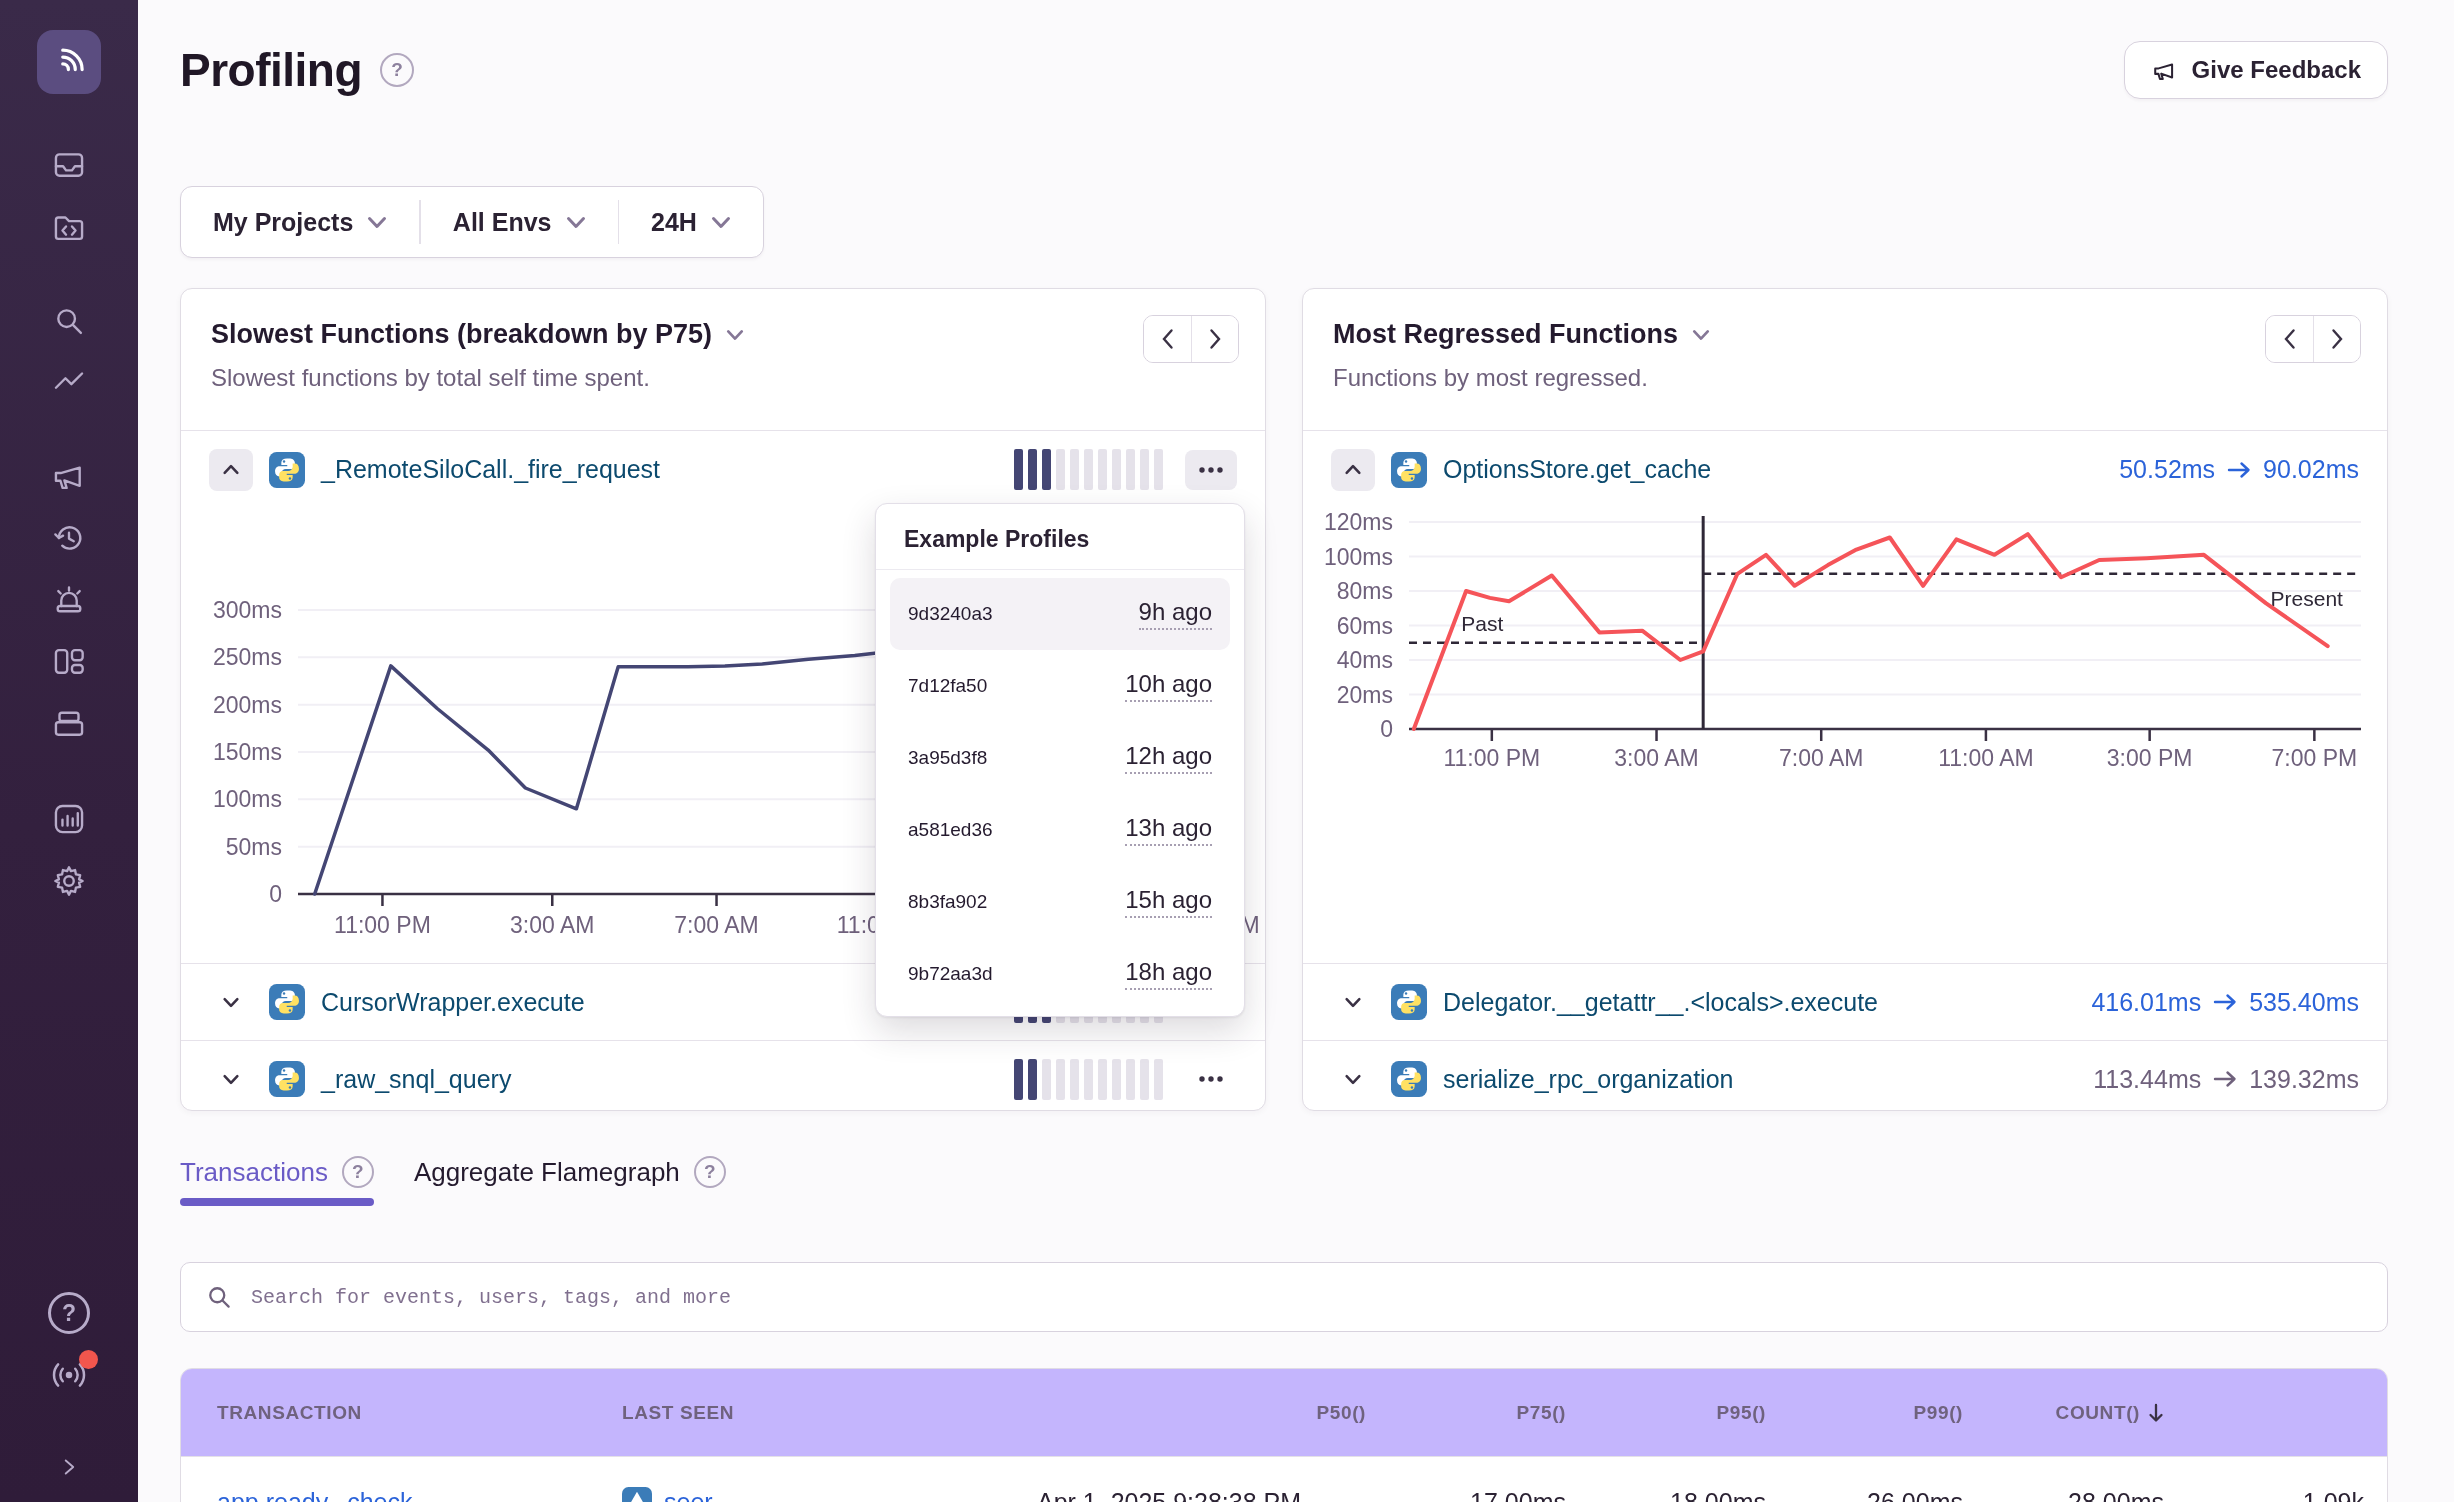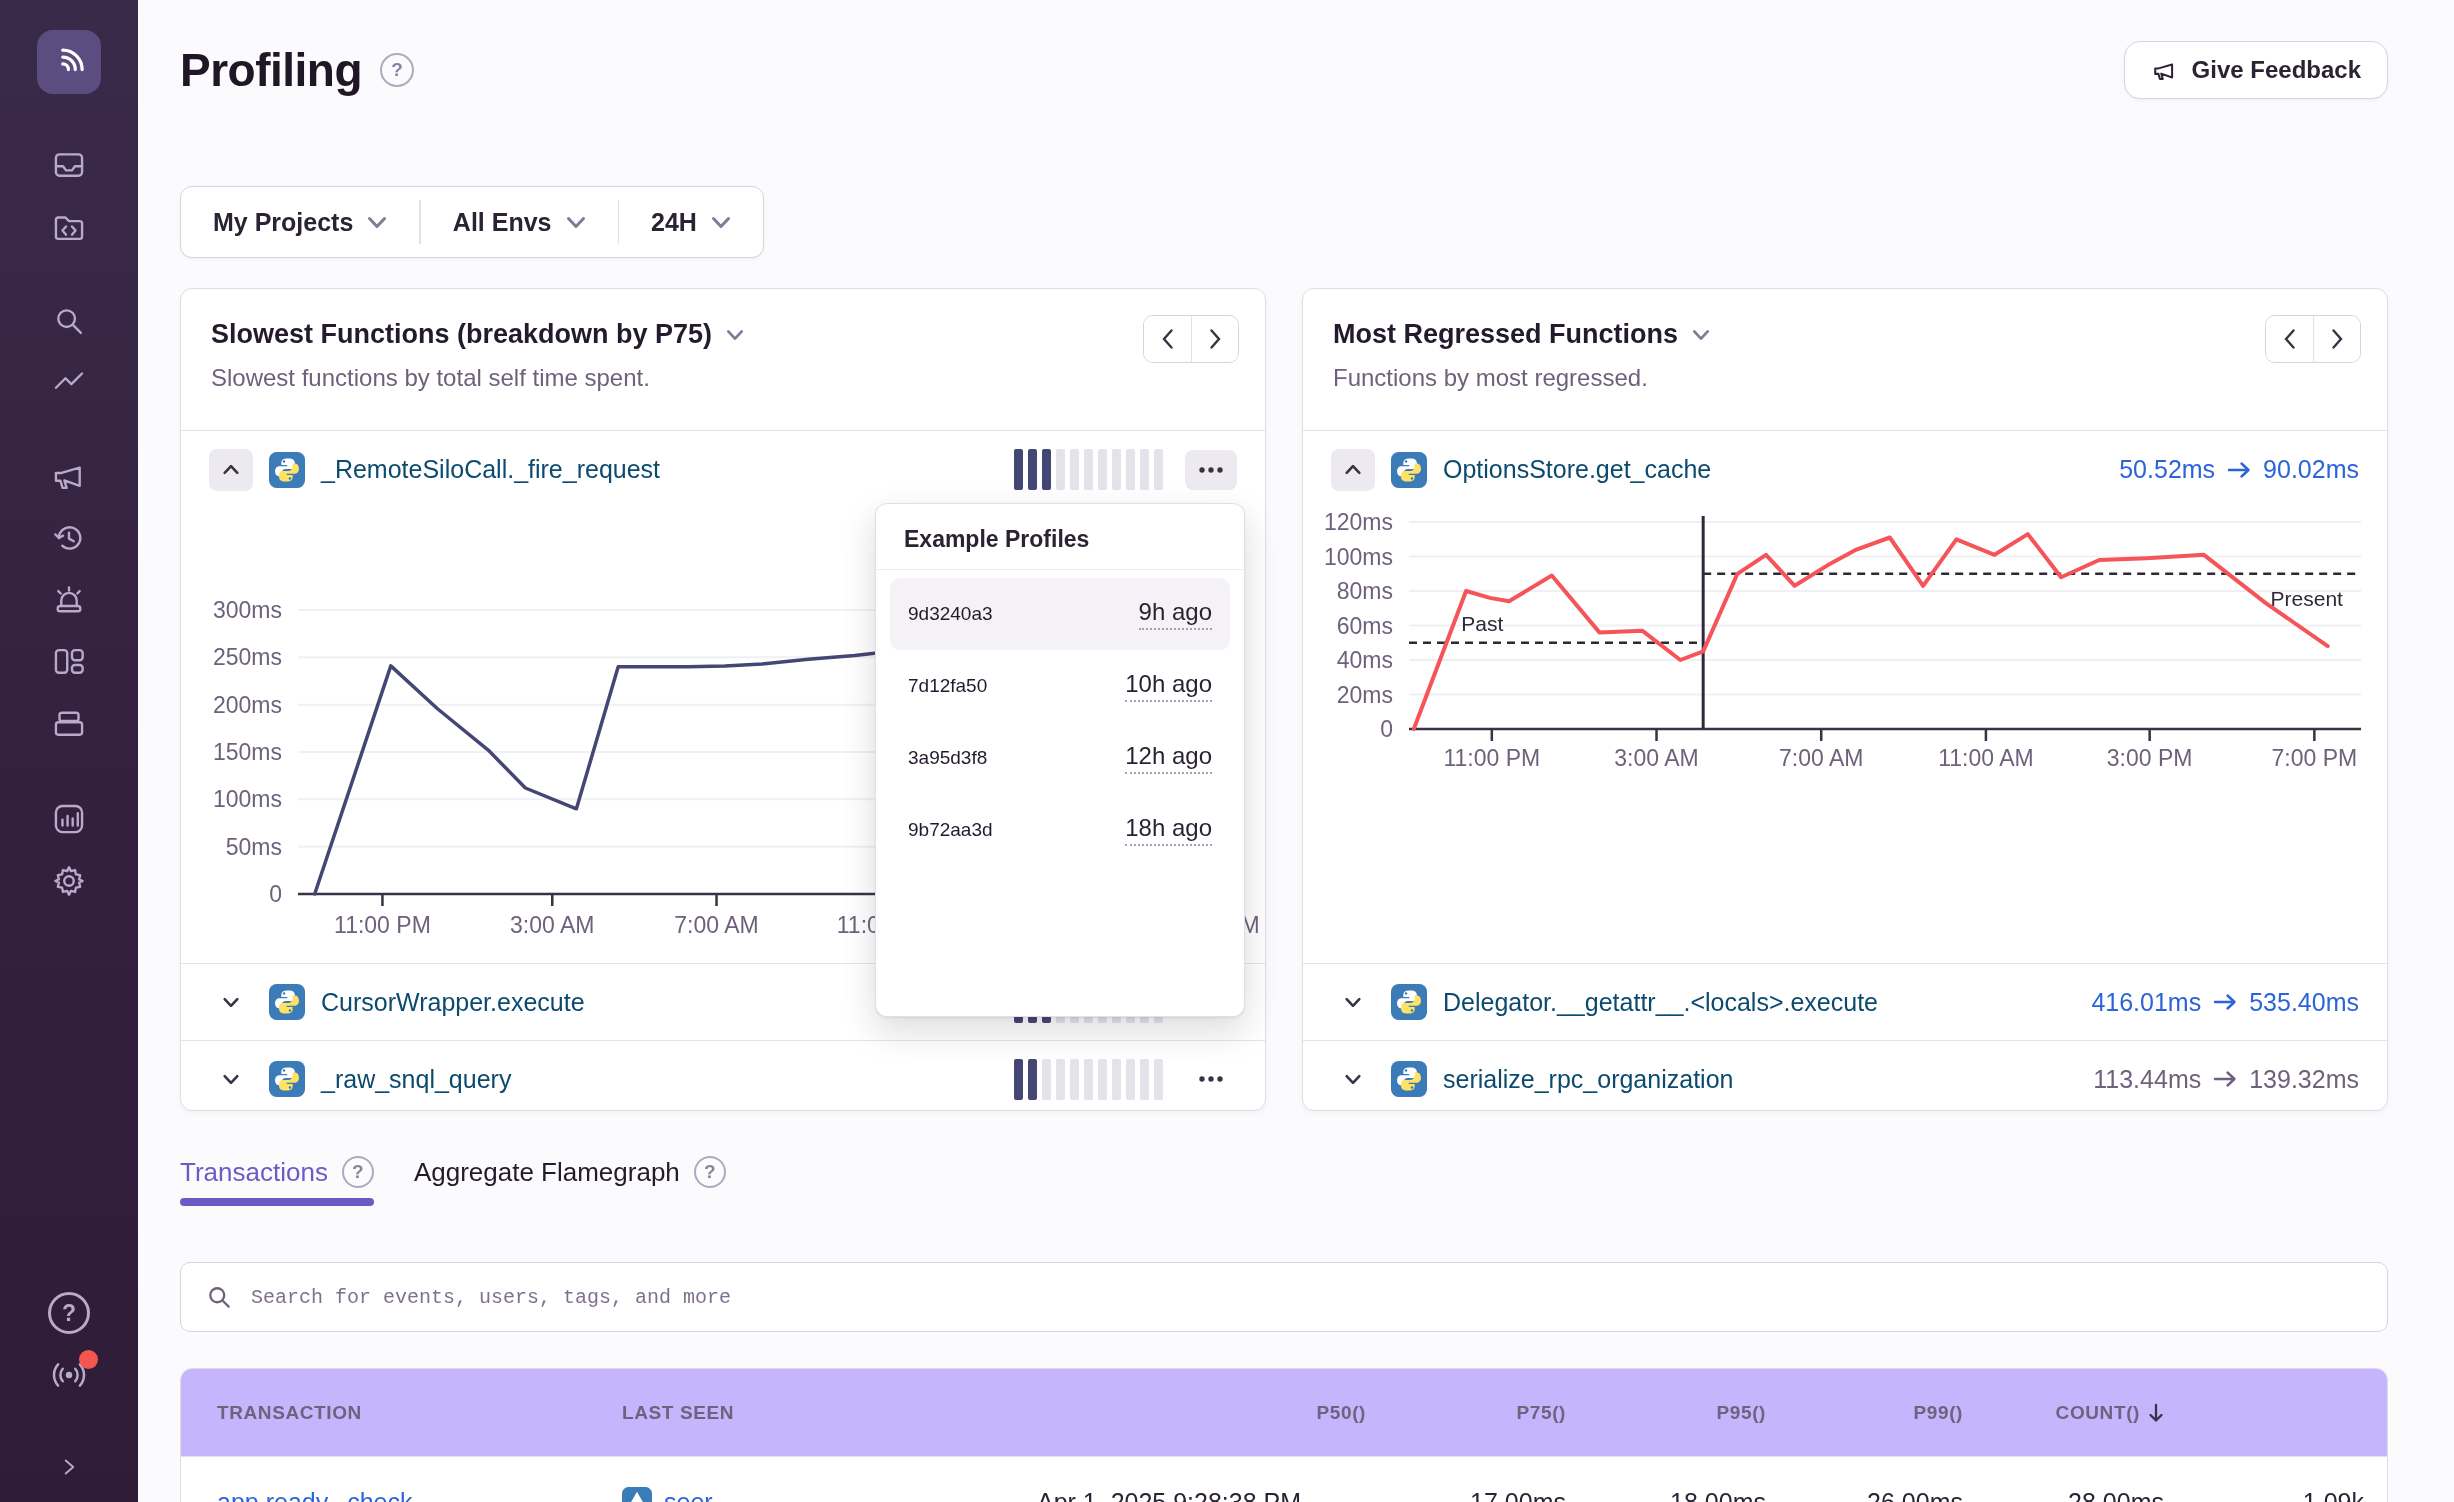--- a/index.html
+++ b/index.html
@@ -639,19 +639,27 @@
       </div>
       <div class="dd-item">
         <span class="dd-id">7d12fa50</span>
         <span class="dd-age">10h ago</span>
       </div>
       <div class="dd-item">
         <span class="dd-id">3a95d3f8</span>
         <span class="dd-age">12h ago</span>
       </div>
       <div class="dd-item">
+        <span class="dd-id">a581ed36</span>
+        <span class="dd-age">13h ago</span>
+      </div>
+      <div class="dd-item">
+        <span class="dd-id">8b3fa902</span>
+        <span class="dd-age">15h ago</span>
+      </div>
+      <div class="dd-item">
         <span class="dd-id">9b72aa3d</span>
         <span class="dd-age">18h ago</span>
       </div>
     </div>
   </div>
 
 </div>
 
 </body></html>

